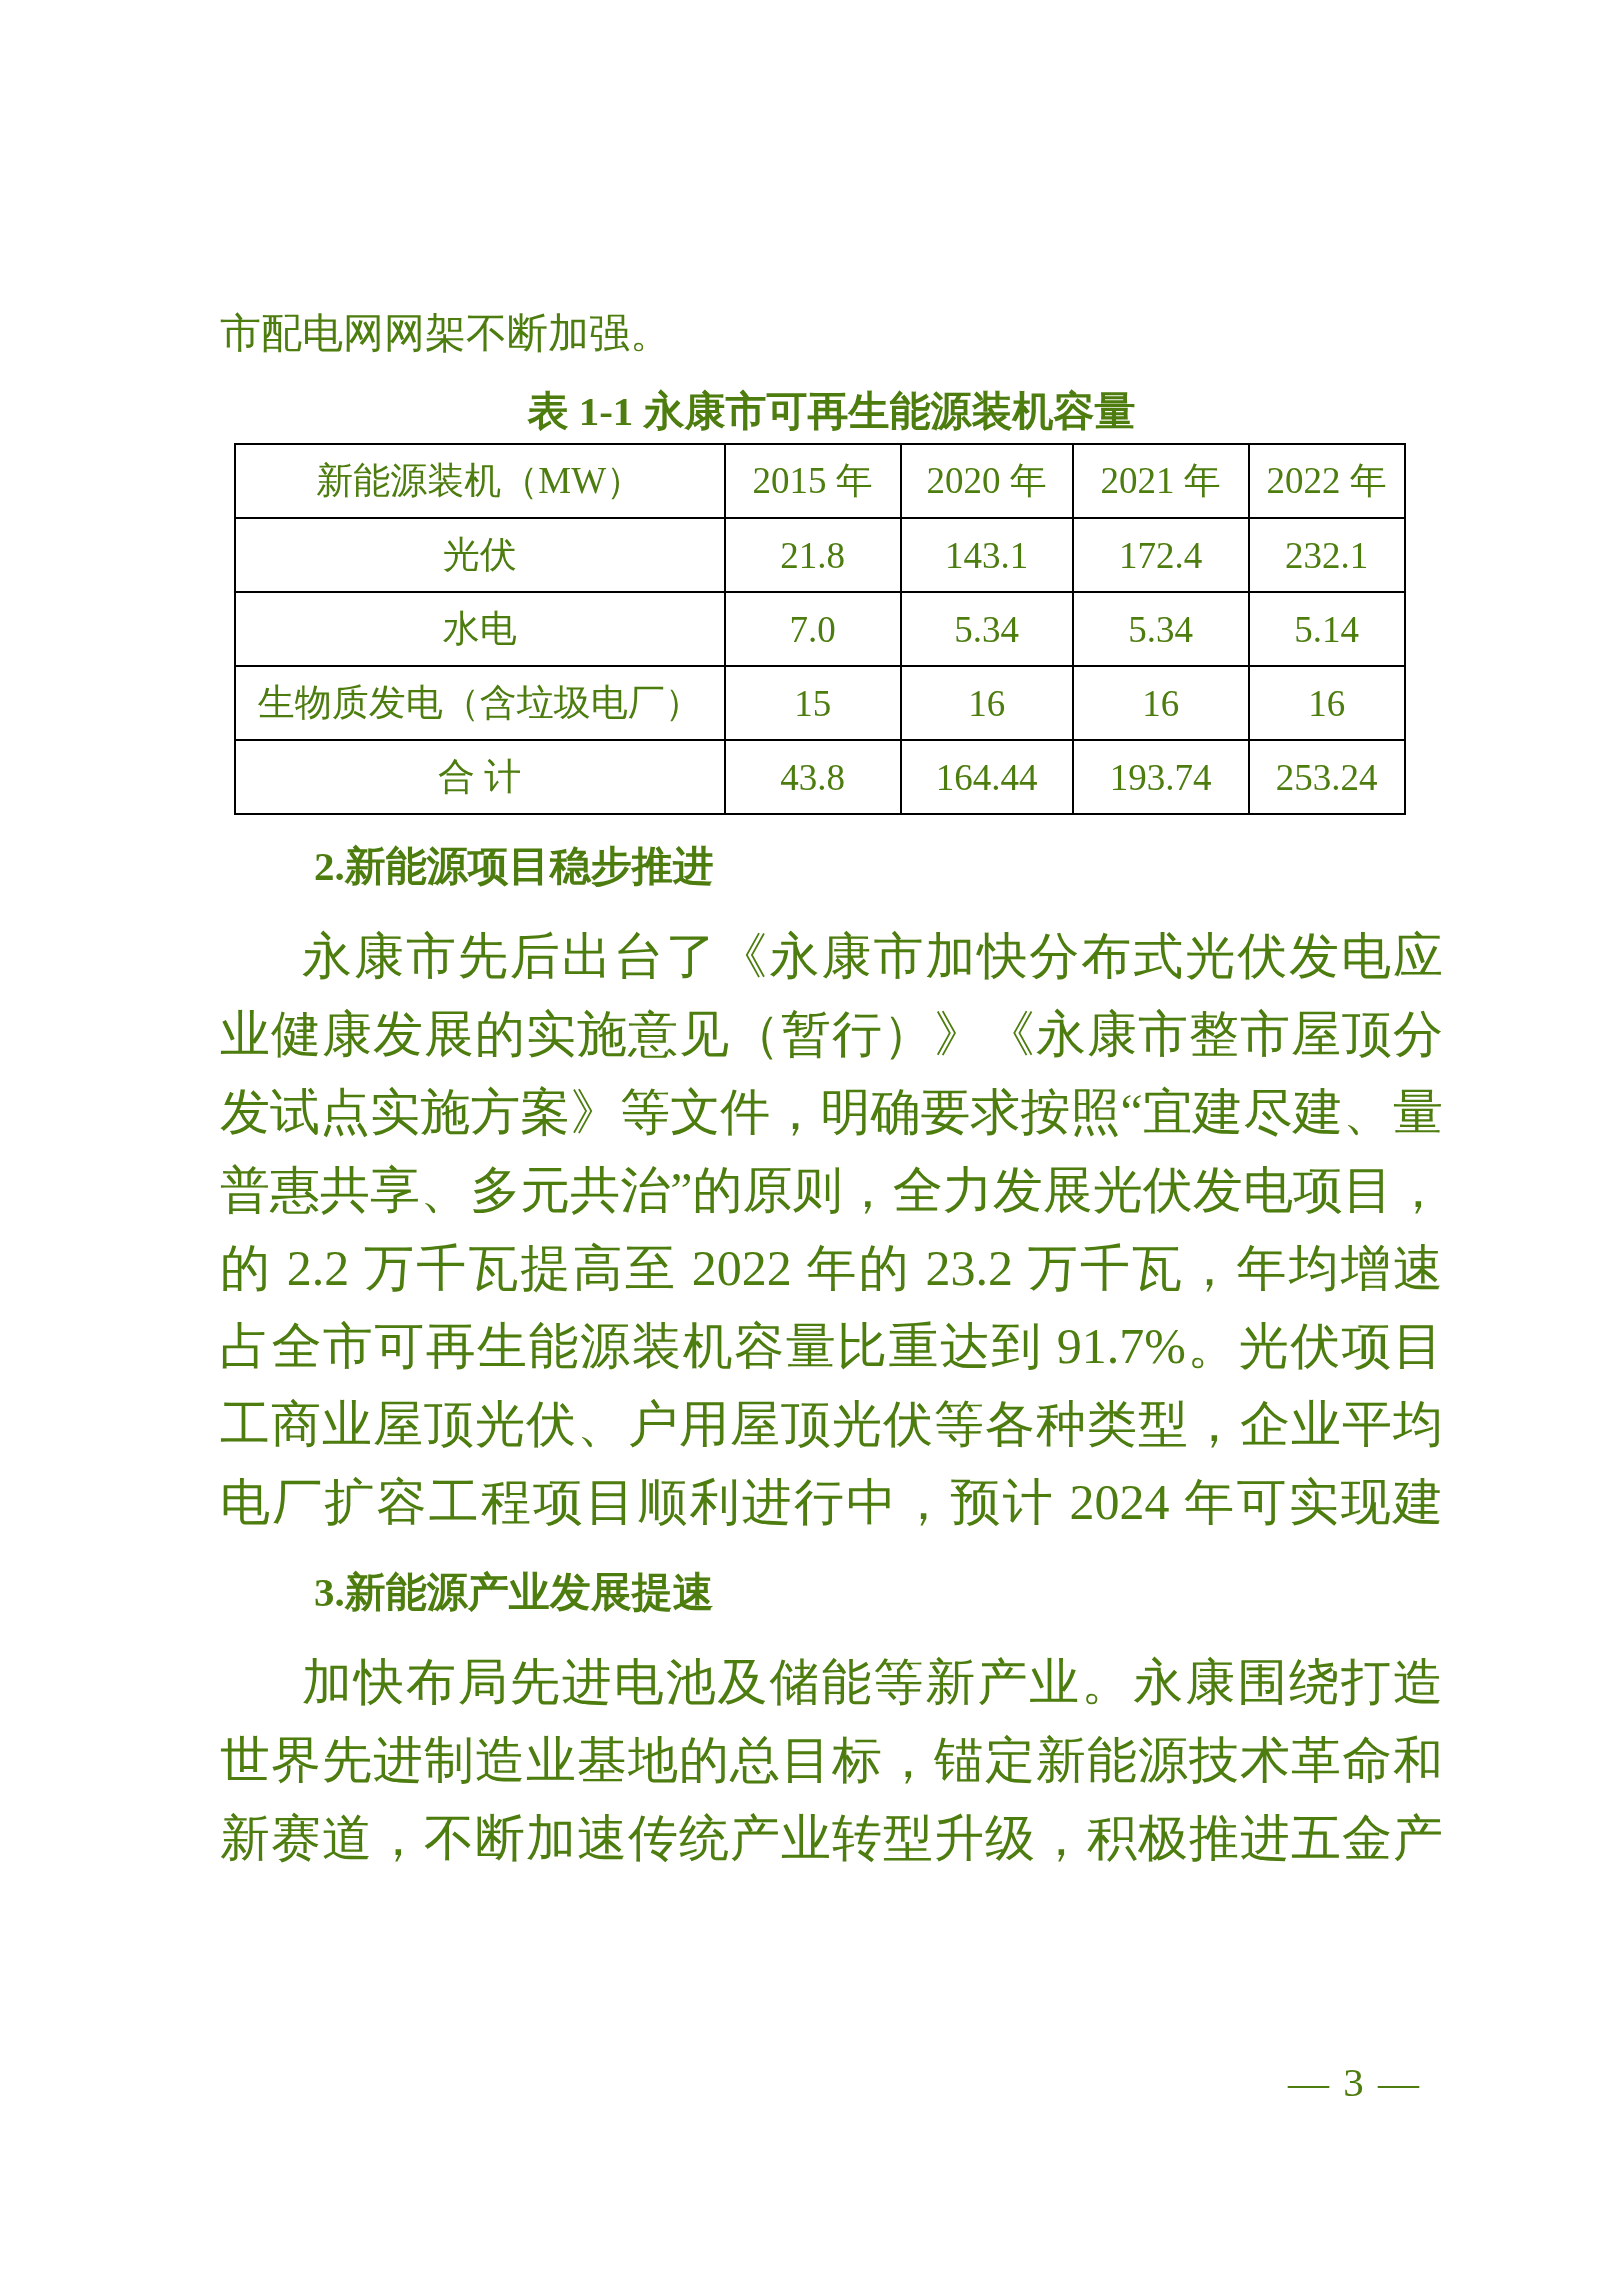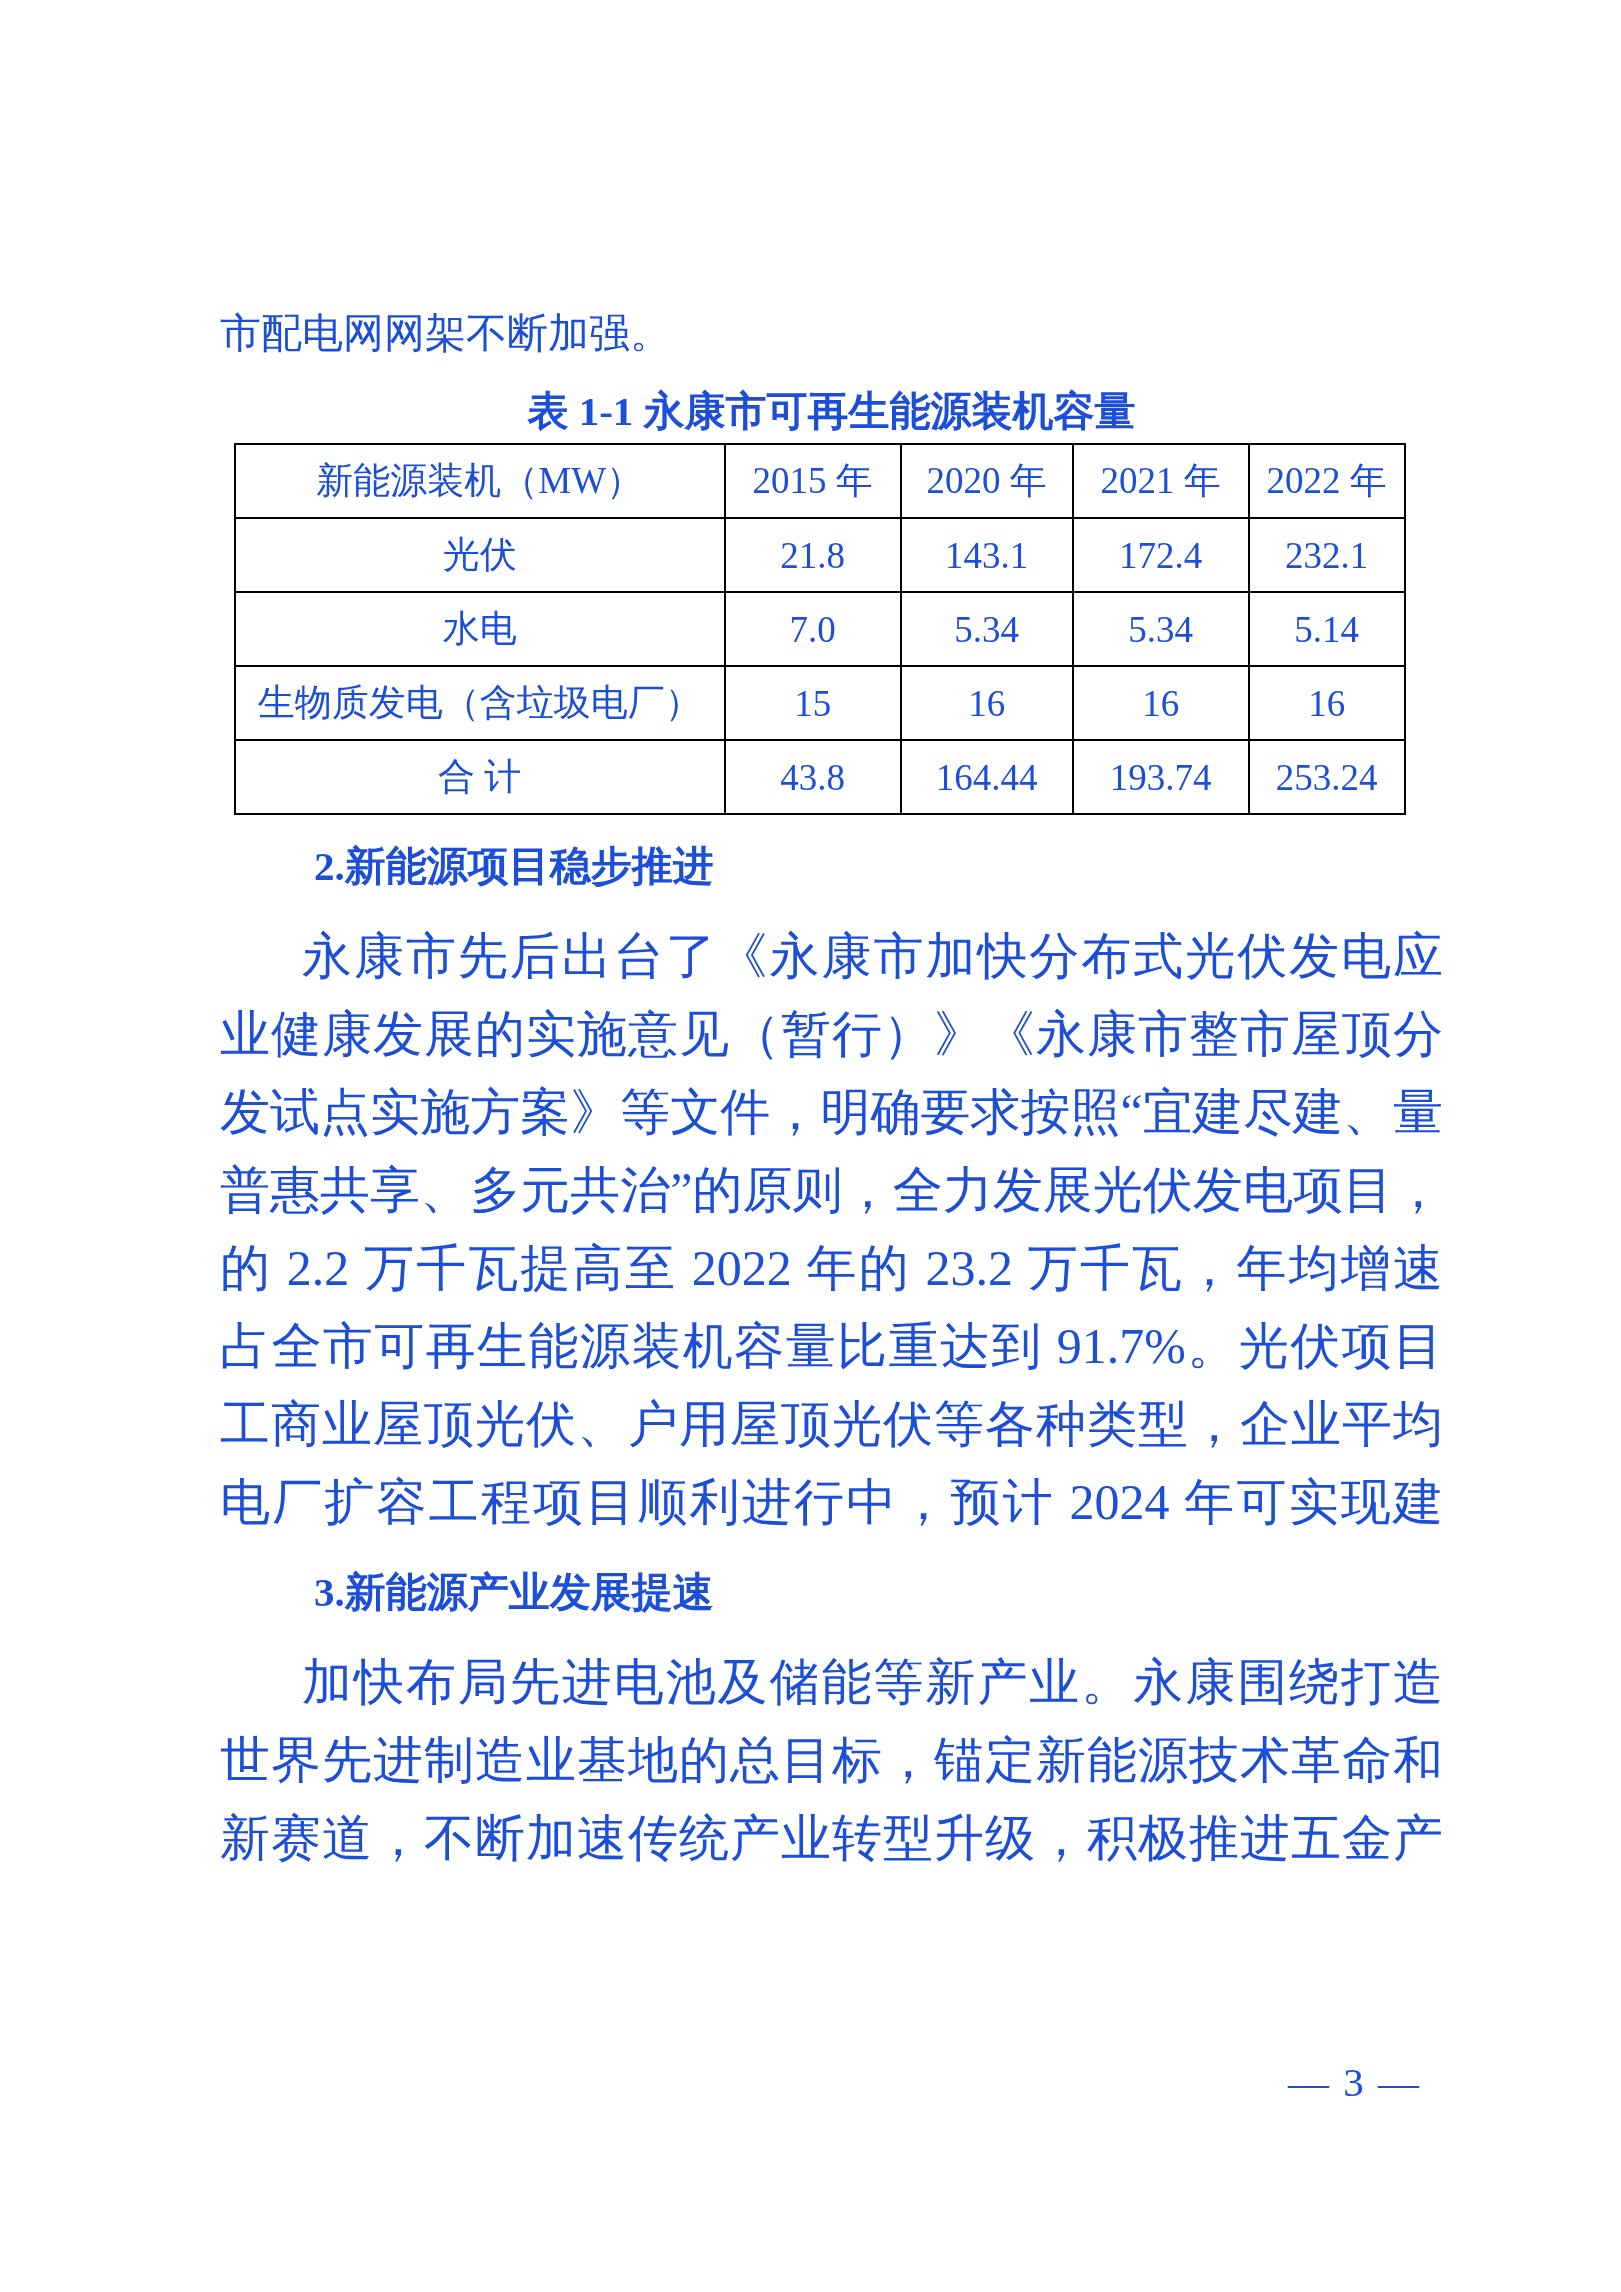--- a/index.html
+++ b/index.html
@@ -7,21 +7,21 @@
     padding: 0;
     background: #888;
   }
   .page {
     position: relative;
     width: 1621px;
     height: 2293px;
     margin: 0 auto;
     background: #ffffff;
     font-family: "Liberation Serif", "DejaVu Serif", serif;
-    color: #1d4ed8;
+    color: #4d7c0f;
     overflow: hidden;
   }
   .content {
     position: absolute;
     left: 220px;
     top: 294px;
     width: 1223px;
   }
   .body-line {
     font-size: 41px;

